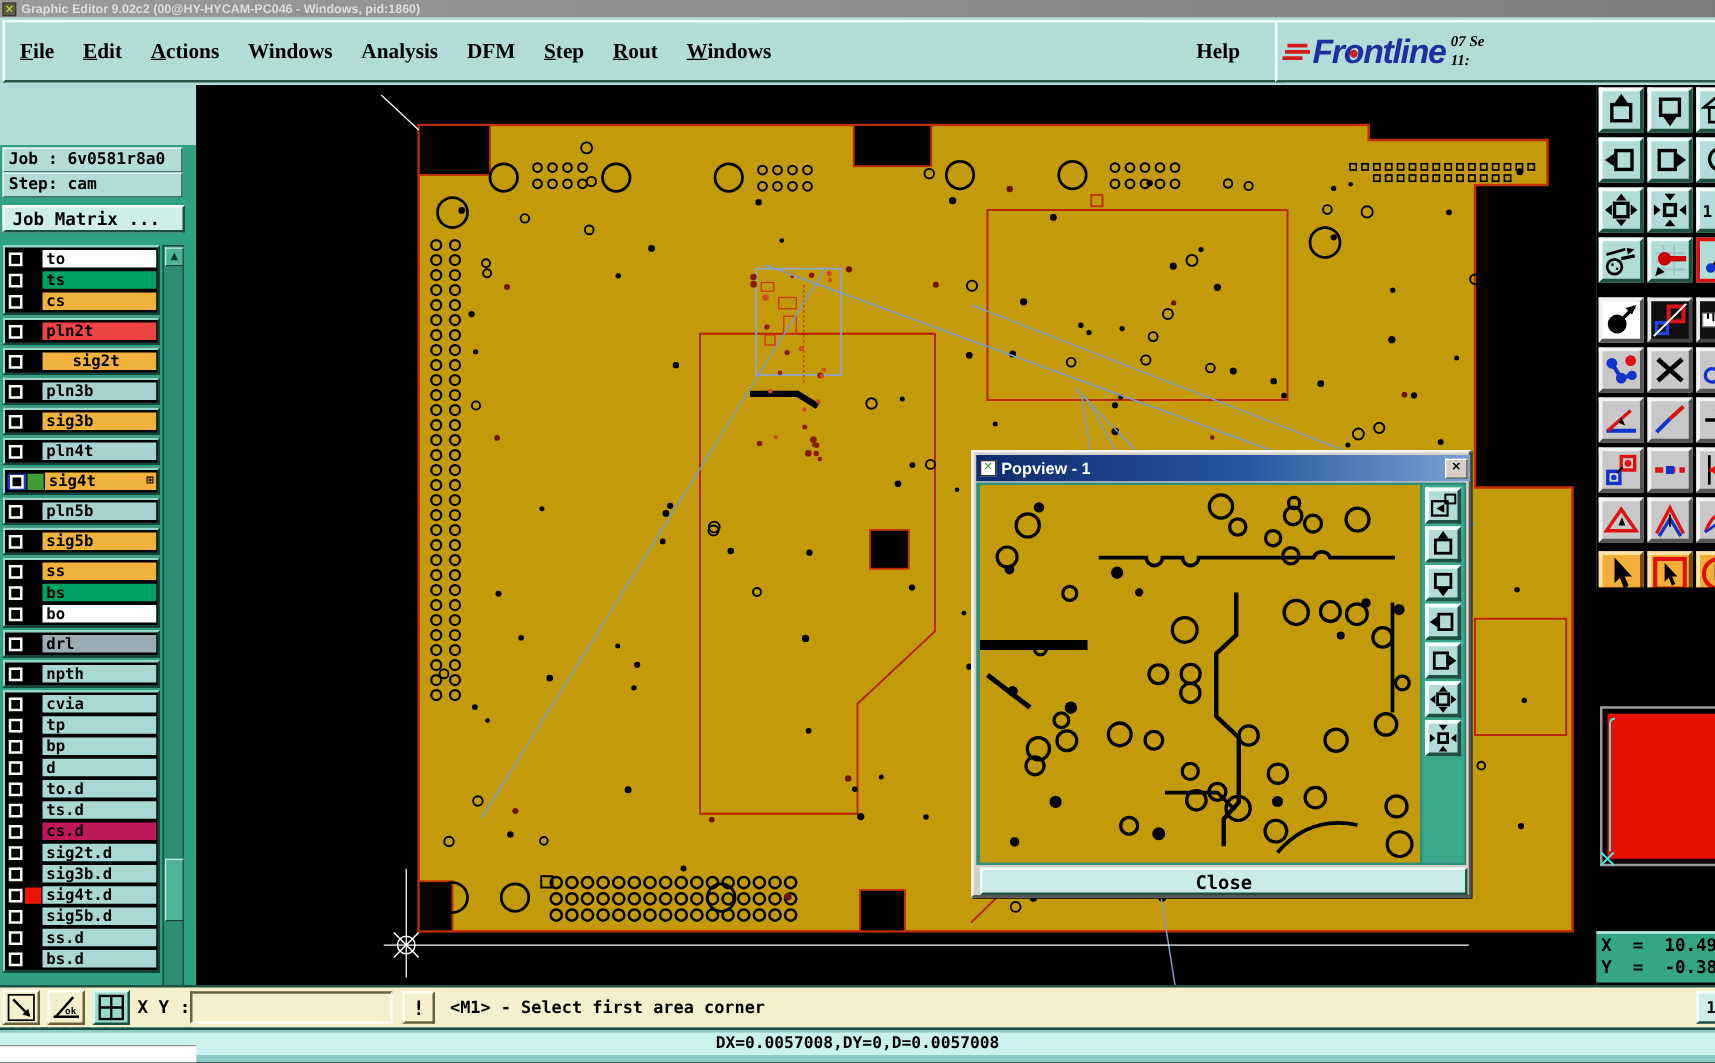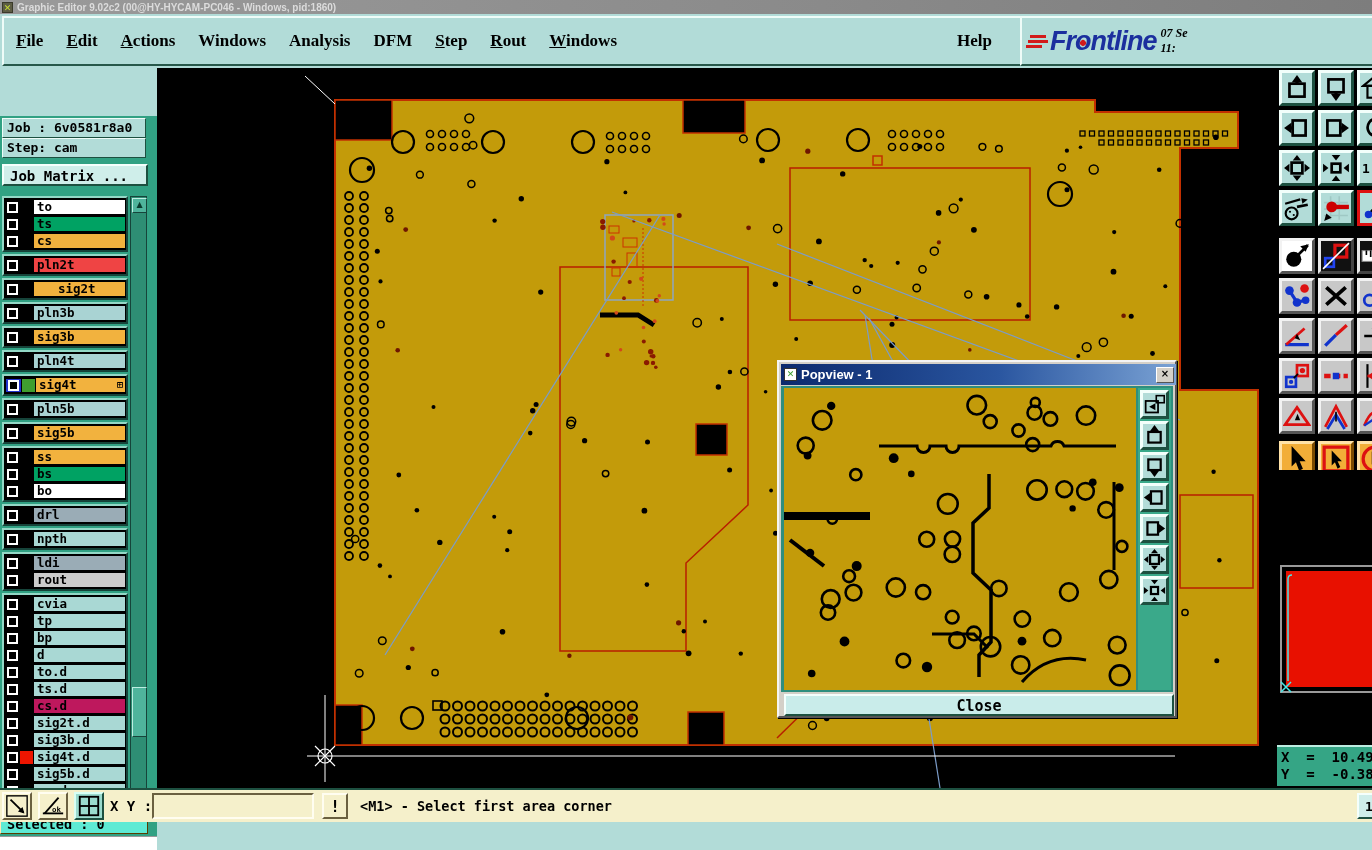--- a/index.html
+++ b/index.html
@@ -296,36 +296,20 @@
             <span class="layer-label" style="background: rgb(154, 172, 182);">drl</span>
           </div>
         </div>
         <div class="layer-group">
           <div class="layer-row">
             <span class="chk">
               <i></i>
             </span>
             <span class="swatch" style="background: rgb(0, 0, 0);"></span>
             <span class="layer-label" style="background: rgb(169, 216, 212);">npth</span>
-          </div>
-        </div>
-        <div class="layer-group">
-          <div class="layer-row">
-            <span class="chk">
-              <i></i>
-            </span>
-            <span class="swatch" style="background: rgb(0, 0, 0);"></span>
-            <span class="layer-label" style="background: rgb(154, 172, 182);">ldi</span>
-          </div>
-          <div class="layer-row">
-            <span class="chk">
-              <i></i>
-            </span>
-            <span class="swatch" style="background: rgb(0, 0, 0);"></span>
-            <span class="layer-label" style="background: rgb(204, 204, 204);">rout</span>
           </div>
         </div>
         <div class="layer-group">
           <div class="layer-row">
             <span class="chk">
               <i></i>
             </span>
             <span class="swatch" style="background: rgb(0, 0, 0);"></span>
             <span class="layer-label" style="background: rgb(169, 216, 212);">cvia</span>
           </div>
@@ -1123,15 +1107,18 @@
       </button>
       <button class="cmd-btn active" style="left: 74px;">
         <svg viewBox="0 0 26 26" width="100%" height="100%">
           <rect x="3" y="3" width="20" height="20" fill="none" stroke="#000" stroke-width="2"></rect>
           <line x1="13" y1="3" x2="13" y2="23" stroke="#000" stroke-width="2"></line>
           <line x1="3" y1="13" x2="23" y2="13" stroke="#000" stroke-width="2"></line>
         </svg>
       </button>
     </div>
 
+  <div id="statusbar">
+    <div id="status-strip">DX=0.0057008,DY=0,D=0.0057008</div>
+  </div>
   <div id="bottom-white"></div>
 
 </div>
 
 </body></html>

